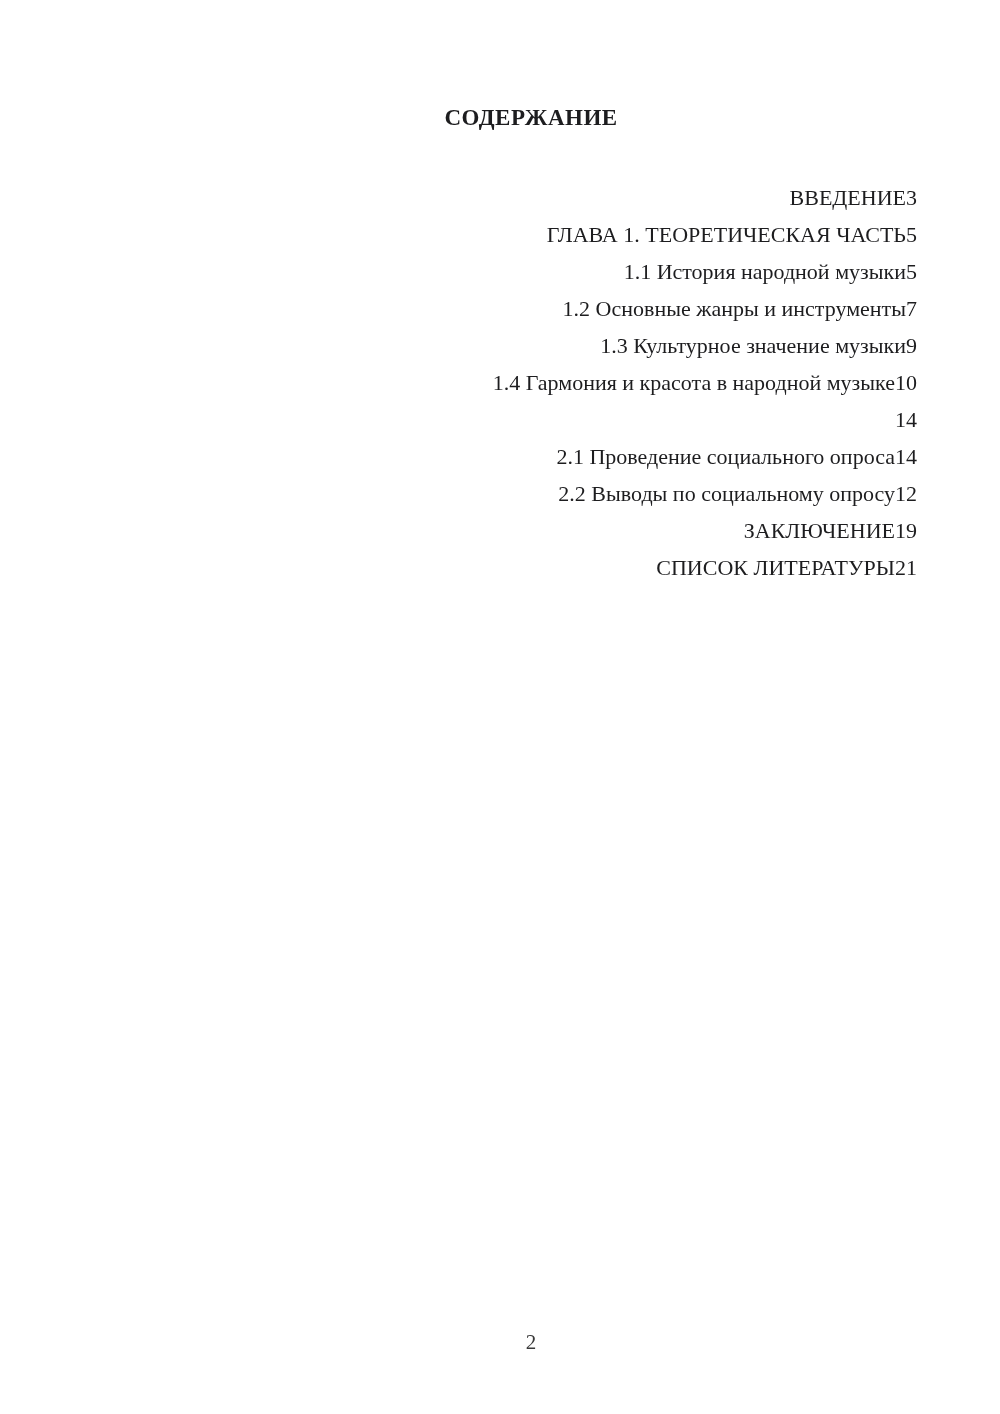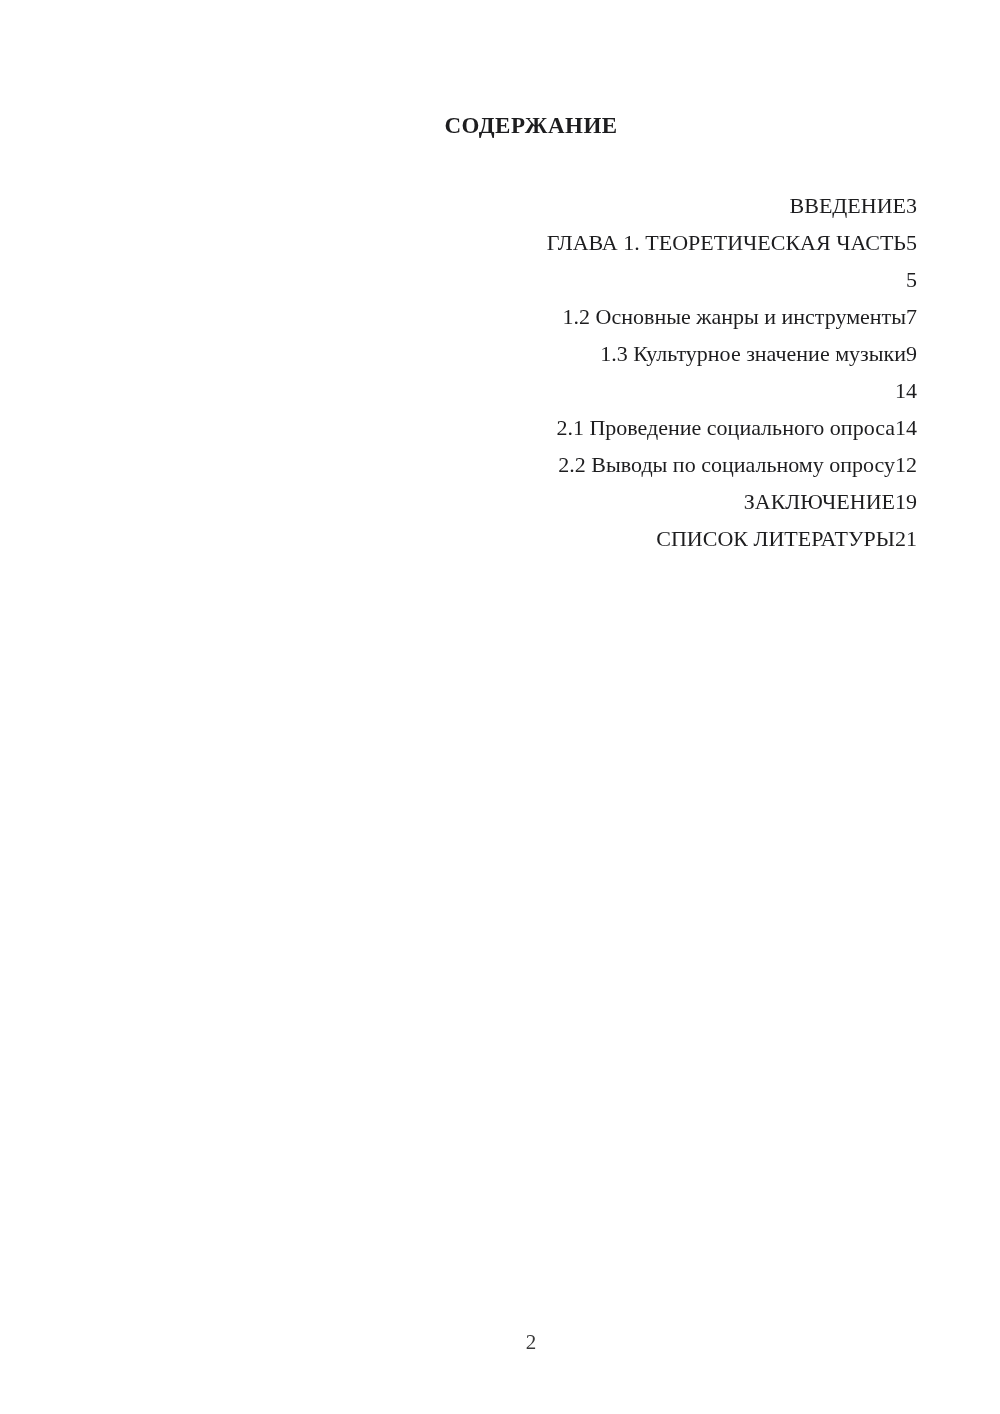--- a/index.html
+++ b/index.html
@@ -14,21 +14,21 @@
     background: #ffffff;
     font-family: "Liberation Serif", "DejaVu Serif", serif;
     color: #1d1d1f;
     box-sizing: border-box;
     overflow: hidden;
   }
   .content-col {
     position: absolute;
     left: 145px;
     width: 772px;
-    top: 16px;
+    top: 8px;
   }
   .title {
     margin: 0;
     padding-top: 97px;
     text-align: center;
     font-size: 23px;
     font-weight: bold;
     letter-spacing: 0.5px;
   }
   .toc {
@@ -70,29 +70,34 @@
     <div class="toc">
         <div class="toc-row">
           <span class="label">ВВЕДЕНИЕ</span>
           <span class="pagenum">3</span>
         </div>
         <div class="toc-row">
           <span class="label">ГЛАВА 1. ТЕОРЕТИЧЕСКАЯ ЧАСТЬ</span>
           <span class="pagenum">5</span>
         </div>
         <div class="toc-row indent-1">
+          <span class="label">1.1 История народной музыки</span>
           <span class="pagenum">5</span>
         </div>
         <div class="toc-row indent-1">
           <span class="label">1.2 Основные жанры и инструменты</span>
           <span class="pagenum">7</span>
         </div>
         <div class="toc-row indent-1">
           <span class="label">1.3 Культурное значение музыки</span>
           <span class="pagenum">9</span>
+        </div>
+        <div class="toc-row indent-1">
+          <span class="label">1.4 Гармония и красота в народной музыке</span>
+          <span class="pagenum">10</span>
         </div>
         <div class="toc-row">
           <span class="pagenum">14</span>
         </div>
         <div class="toc-row indent-1">
           <span class="label">2.1 Проведение социального опроса</span>
           <span class="pagenum">14</span>
         </div>
         <div class="toc-row indent-1">
           <span class="label">2.2 Выводы по социальному опросу</span>

